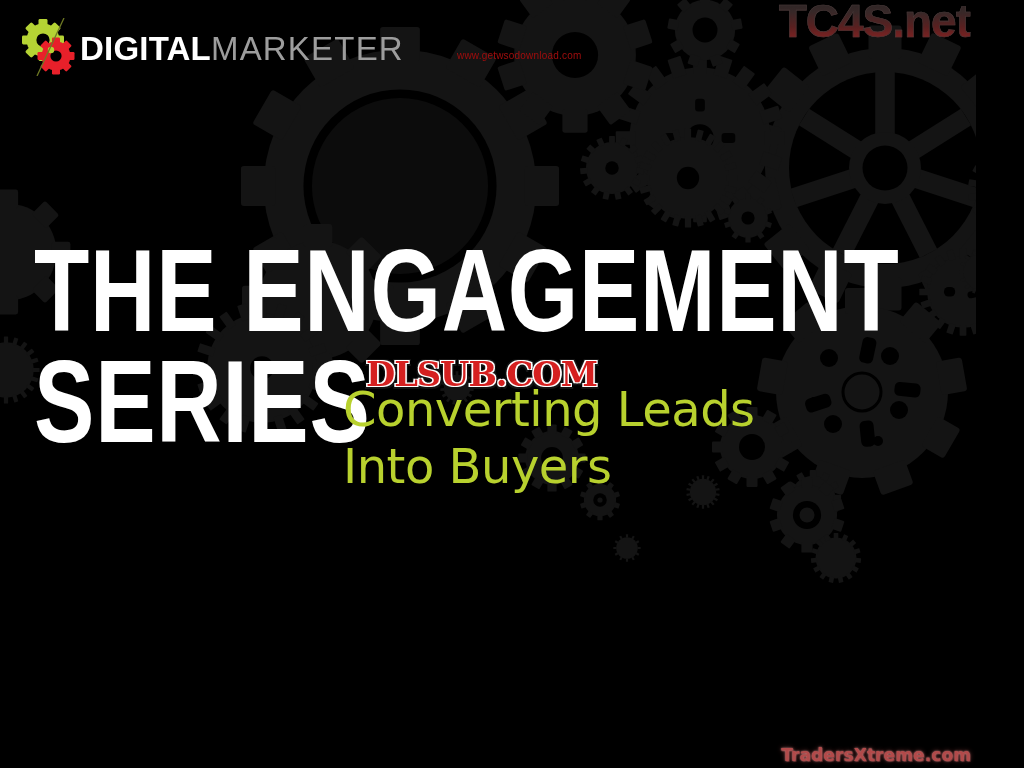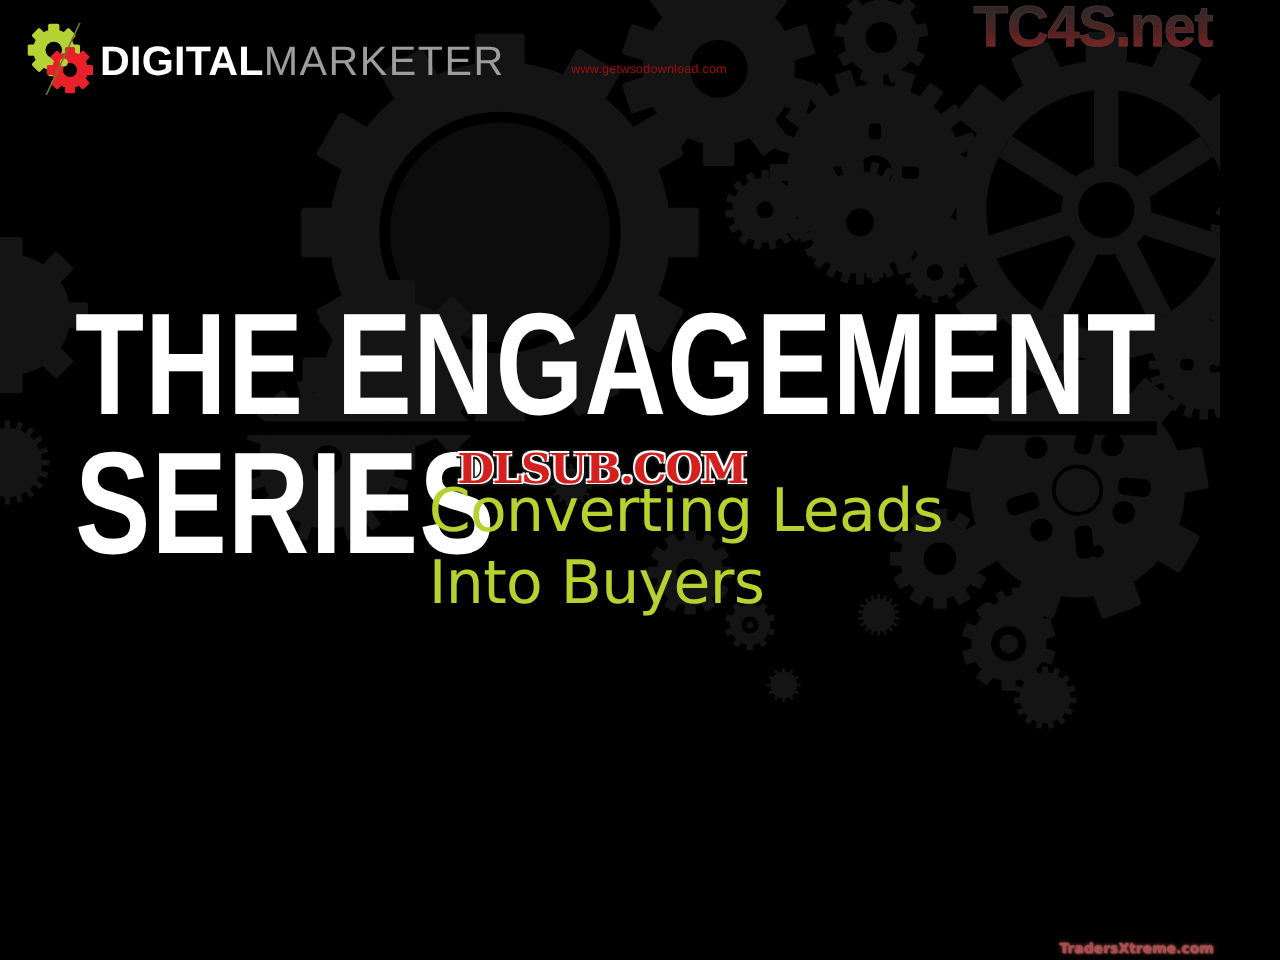--- a/index.html
+++ b/index.html
@@ -89,24 +89,23 @@
     -webkit-background-clip: text;
     background-clip: text;
     color: transparent;
     -webkit-text-stroke: 0.6px #4a3b3b;
     opacity: 0.95;
   }
 
   
   #headline {
     position: absolute;
-    left: 60px;
+    left: 34px;
     top: 237px;
     width: 760px;
-    text-decoration: underline;
   }
   .headline-line {
     font-family: "Liberation Sans Narrow", "Liberation Sans", sans-serif;
     font-weight: 700;
     color: #ffffff;
     line-height: 0.94;
     white-space: nowrap;
     transform: scaleX(0.78);
     transform-origin: left center;
     letter-spacing: 1px;
@@ -157,21 +156,21 @@
        0 0 1px #8a0d0d;
   }
 
   
   #wm-bottom-right {
     position: absolute;
     right: 5px;
     bottom: 3px;
     font-family: "DejaVu Sans", sans-serif;
     font-weight: 700;
-    font-size: 11px;
+    font-size: 17px;
     letter-spacing: 0.1px;
     color: #b24a4a;
     white-space: nowrap;
     text-shadow: 0 0 2px #d08a8a, 0 0 5px rgba(190,90,90,0.55), 1px 1px 0 #3a1414;
   }
 </style>
 </head>
 <body>
 
 <div id="slide">

